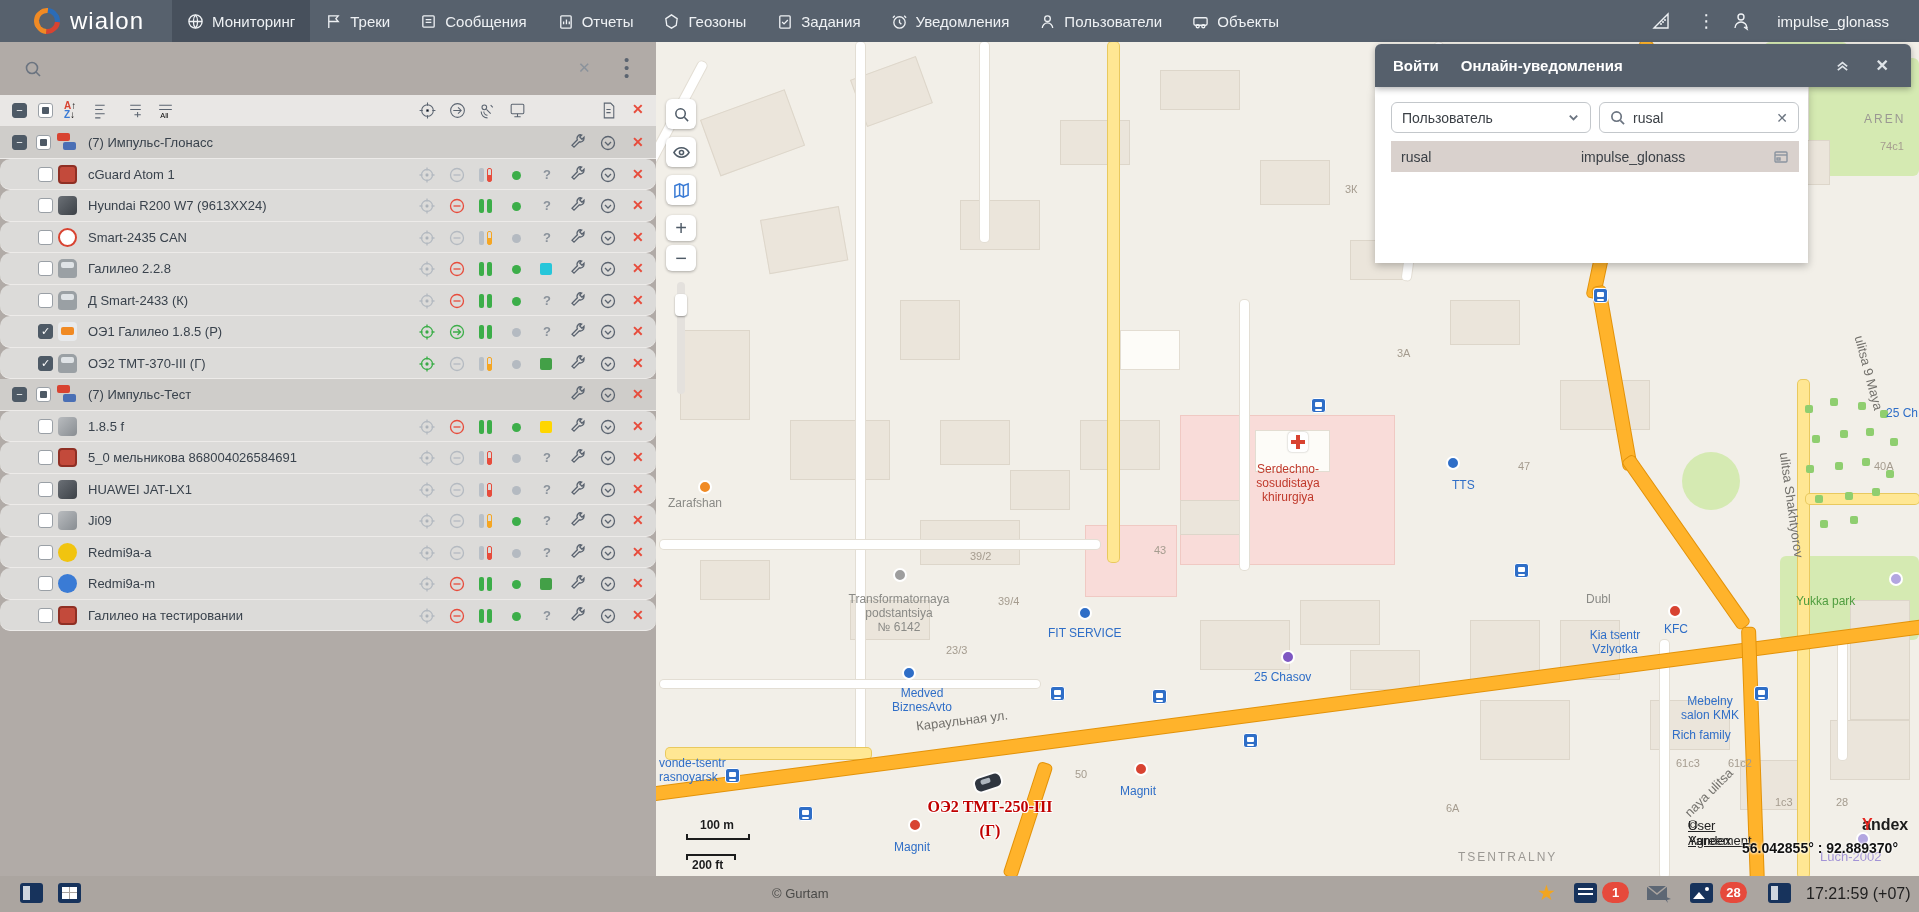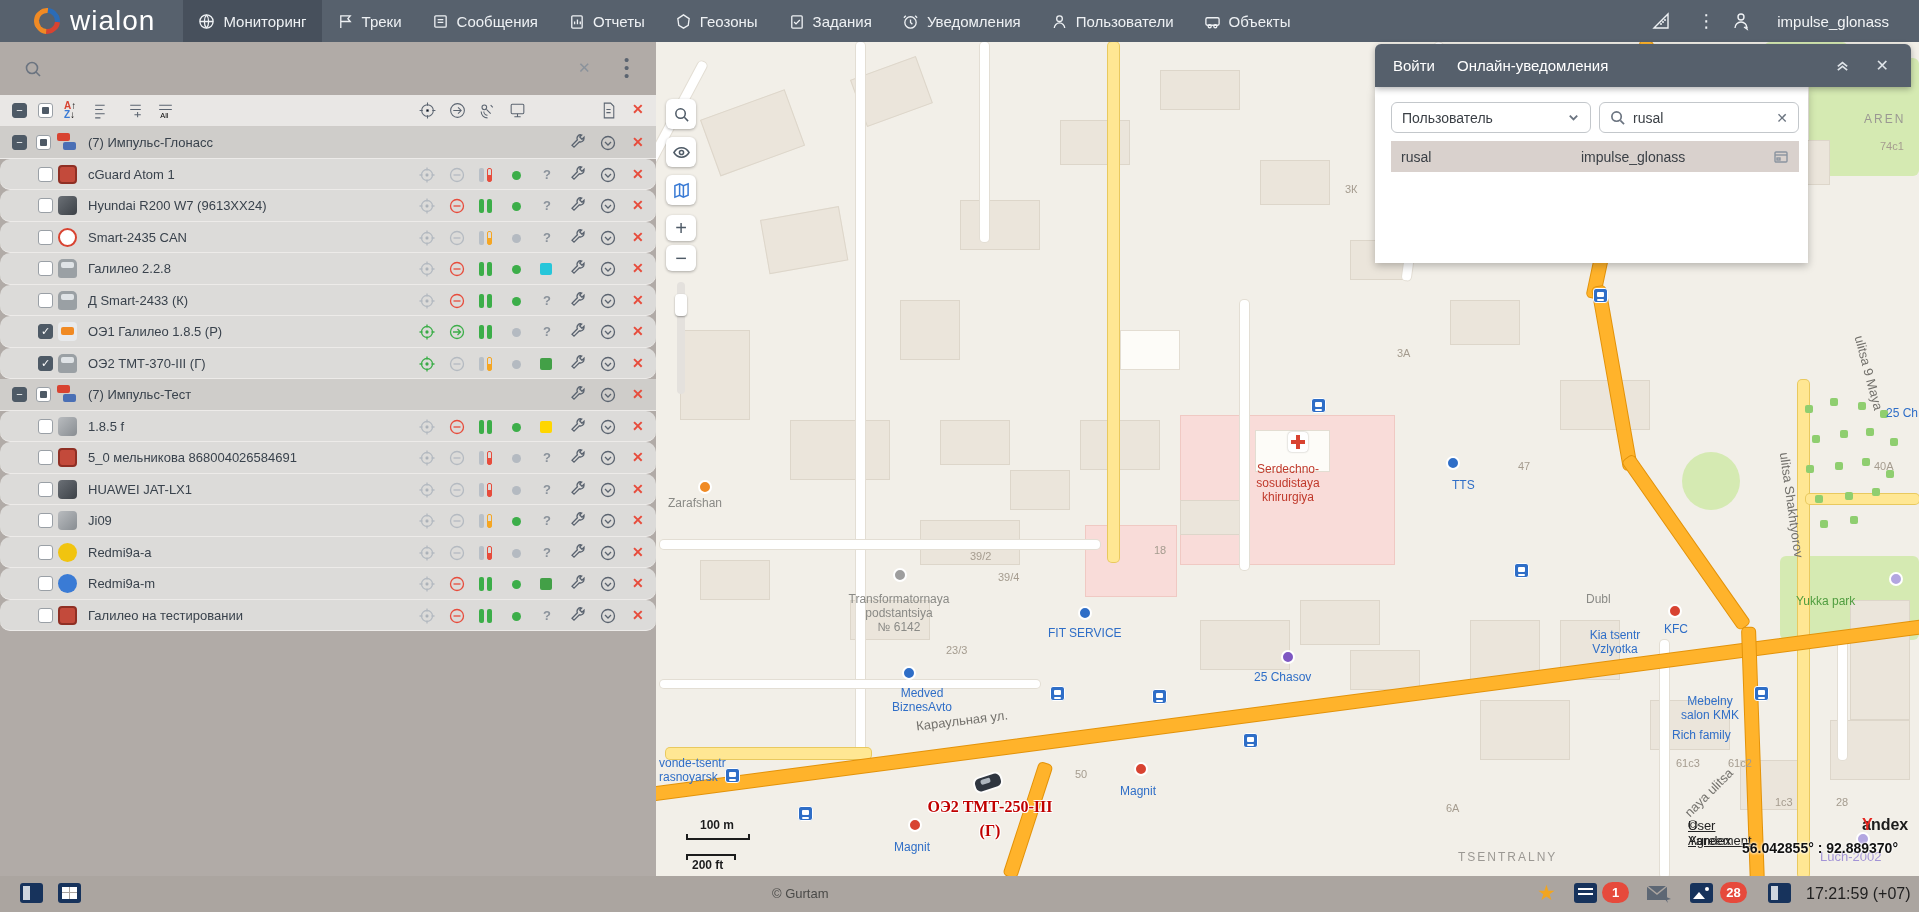--- a/index.html
+++ b/index.html
@@ -7,21 +7,21 @@
   .screen { position:relative; width:1919px; height:912px; overflow:hidden;
     font-family:"Liberation Sans",sans-serif; background:#b1aba7; }
 
   
   .topbar { position:absolute; left:0; top:0; width:1919px; height:42px;
     background:#57616d; display:flex; align-items:stretch; color:#eef1f4; z-index:50; }
   .logo { display:flex; align-items:center; gap:10px; padding:0 28px 0 34px; }
   .logo-mark { width:26px; height:26px; border-radius:50%;
     border:5px solid #2b6cb8; border-top-color:#f08a24; border-left-color:#f08a24;
     border-bottom-color:#d84331; transform:rotate(-40deg); }
-  .logo-text { font-size:28px; letter-spacing:1px; color:#fff; font-weight:normal; }
+  .logo-text { font-size:24px; letter-spacing:1px; color:#fff; font-weight:normal; }
   .tabs { display:flex; align-items:stretch; }
   .tab { display:flex; align-items:center; gap:8px; padding:0 15px; font-size:15px;
     cursor:pointer; white-space:nowrap; }
   .tab.active { background:#47505c; }
   .tab svg { width:17px; height:17px; stroke:#eef1f4; fill:none; stroke-width:1.4; }
   .topbar-right { margin-left:auto; display:flex; align-items:center; gap:26px; padding-right:30px; }
   .topbar-right svg { width:20px; height:20px; stroke:#eef1f4; fill:none; stroke-width:1.4; }
   .kebab { font-size:18px; letter-spacing:0; line-height:6px; text-align:center; width:8px; }
   .user-label { font-size:15px; color:#f2f4f6; }
 
@@ -142,21 +142,21 @@
 
   .attr { font-size:13px; color:#222; }
   .attr a { color:#222; text-decoration:underline; }
   .brand { font-size:16px; font-weight:bold; color:#1c1c1c; }
   .brand b { color:#e52620; }
   .coords { font-size:14px; font-weight:bold; color:#111; text-shadow:0 0 3px #fff,0 0 3px #fff; }
 
   
   .ovl-header { position:absolute; left:1375px; top:44px; width:536px; height:43px;
     background:#56606c; border-radius:6px 6px 0 0; color:#fff; display:flex;
-    align-items:center; z-index:60; box-shadow:0 2px 6px rgba(0,0,0,.3); }
+    align-items:center; z-index:60; box-shadow:0 2px 6px rgba(0,0,0,.3);font-weight:bold; }
   .ovl-header .t1 { font-size:15px; margin-left:18px; }
   .ovl-header .t2 { font-size:15px; margin-left:22px; }
   .ovl-header .hicons { margin-left:auto; display:flex; gap:26px; padding-right:22px; align-items:center; }
   .ovl-header svg { width:15px; height:15px; stroke:#dfe4e9; fill:none; stroke-width:1.8; }
   .ovl-close { font-size:16px; color:#dfe4e9; cursor:pointer; }
   .ovl-body { position:absolute; left:1375px; top:87px; width:433px; height:176px;
     background:#fff; z-index:59; box-shadow:0 3px 8px rgba(0,0,0,.25); }
   .ovl-select { position:absolute; left:16px; top:15px; width:200px; height:31px;
     border:1px solid #c3c7cb; border-radius:6px; display:flex; align-items:center;
     font-size:14px; color:#3a3f45; padding:0 10px; cursor:pointer; }
@@ -886,23 +886,23 @@
       <div class="maplabel st" style="left: 1174px; top: 324px; transform: rotate(75deg);">ulitsa 9 Maya</div>
       <div class="maplabel st" style="left: 1022px; top: 744px; transform: rotate(-45deg);">naya ulitsa</div>
       <div class="maplabel b" style="left: 3px; top: 714px; width: 92px;">vonde-tsentr
 rasnoyarsk</div>
       <div class="maplabel b" style="left: 1230px; top: 364px;">25 Ch</div>
       <div class="maplabel d" style="left: 1208px; top: 70px;">AREN</div>
       <div class="maplabel lv" style="left: 1164px; top: 808px;">Luch-2002</div>
       <div class="house" style="left: 689px; top: 141px;">3К</div>
       <div class="house" style="left: 741px; top: 305px;">3А</div>
       <div class="house" style="left: 862px; top: 418px;">47</div>
-      <div class="house" style="left: 498px; top: 502px;">18</div>
+      <div class="house" style="left: 498px; top: 502px;">43</div>
       <div class="house" style="left: 314px; top: 508px;">39/2</div>
-      <div class="house" style="left: 342px; top: 529px;">39/4</div>
+      <div class="house" style="left: 342px; top: 553px;">39/4</div>
       <div class="house" style="left: 290px; top: 602px;">23/3</div>
       <div class="house" style="left: 419px; top: 726px;">50</div>
       <div class="house" style="left: 1218px; top: 418px;">40А</div>
       <div class="house" style="left: 1224px; top: 98px;">74с1</div>
       <div class="house" style="left: 790px; top: 760px;">6А</div>
       <div class="house" style="left: 1020px; top: 715px;">61с3</div>
       <div class="house" style="left: 1072px; top: 715px;">61с2</div>
       <div class="house" style="left: 1119px; top: 754px;">1с3</div>
       <div class="house" style="left: 1180px; top: 754px;">28</div>
       <div class="mapctl" style="left: 10px; top: 57px; width: 30px; height: 30px;">

